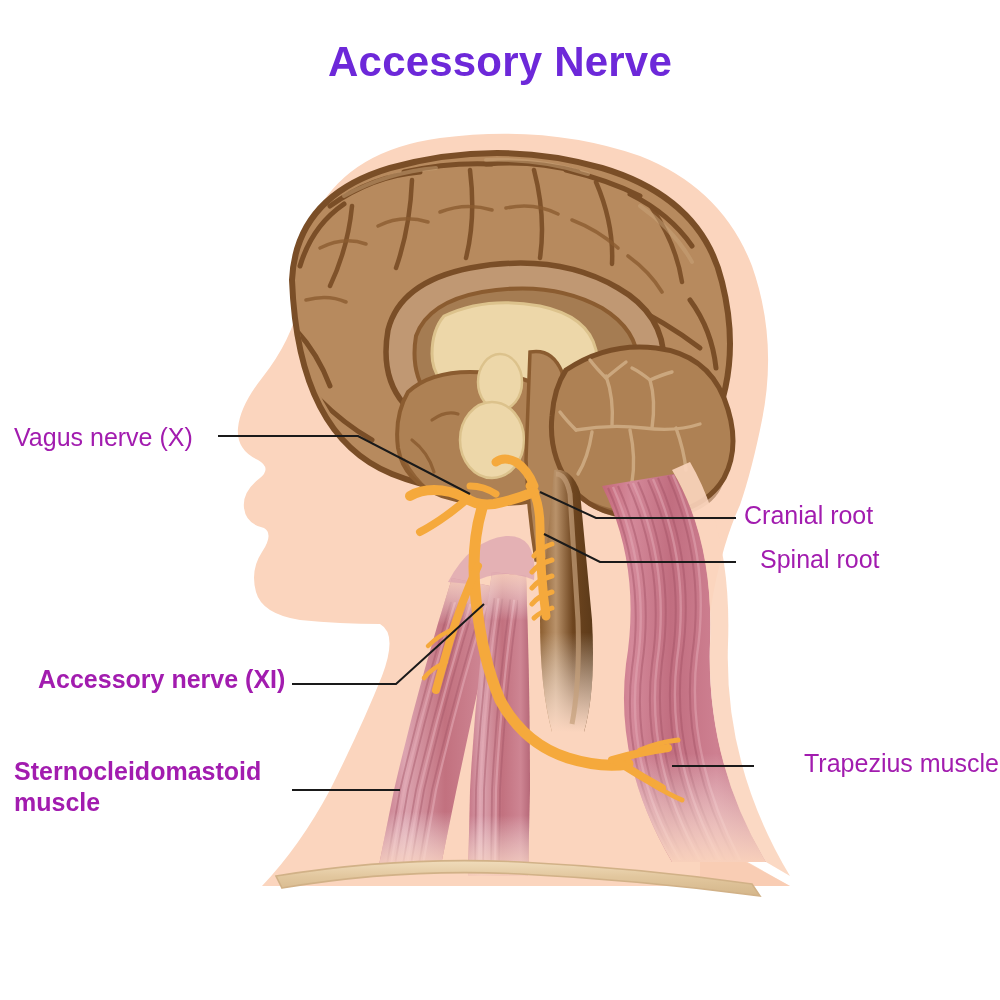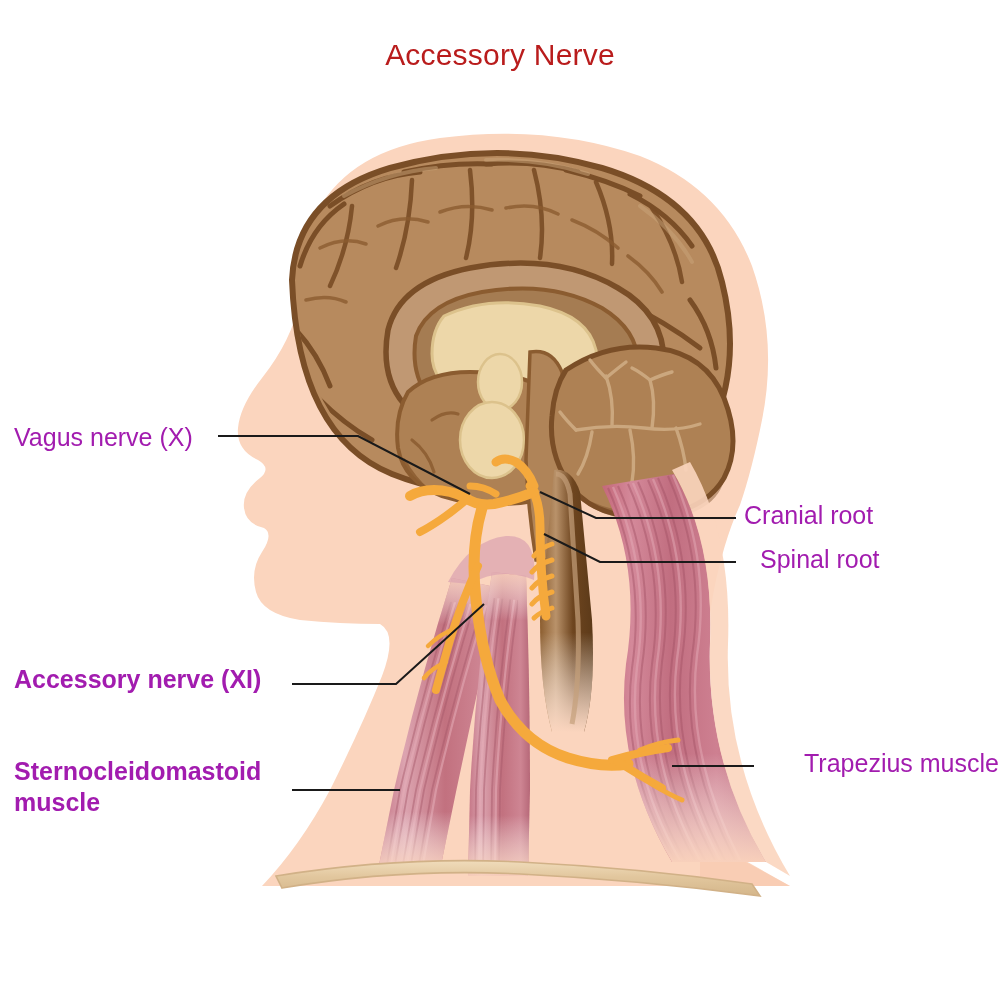--- a/index.html
+++ b/index.html
@@ -7,27 +7,27 @@
   body{
     width:1000px;height:1000px;overflow:hidden;
     font-family:"Liberation Sans", sans-serif;
     color:#111111;
     position:relative;
   }
   #stage{position:absolute;inset:0;width:1000px;height:1000px;}
   svg{display:block;}
   .ttl{
     position:absolute;top:38px;left:0;width:1000px;text-align:center;
-    font-size:30px;font-weight:400;color:#b91c1c;letter-spacing:.2px;
+    font-size:42px;font-weight:700;color:#6d28d9;letter-spacing:.2px;
   }
   .lbl{
     position:absolute;font-size:25px;line-height:31px;color:#a21caf;
     white-space:pre-line;
   }
-  .lbl.b{font-weight:700;}
+  .lbl.b{font-weight:700;margin-left:24px;}
   .lbl.r{text-align:left;}
 </style>
 </head>
 <body>
 
 <div id="stage">
 
   <div class="ttl">Accessory Nerve</div>
 
   <svg width="1000" height="1000" viewBox="0 0 1000 1000">

